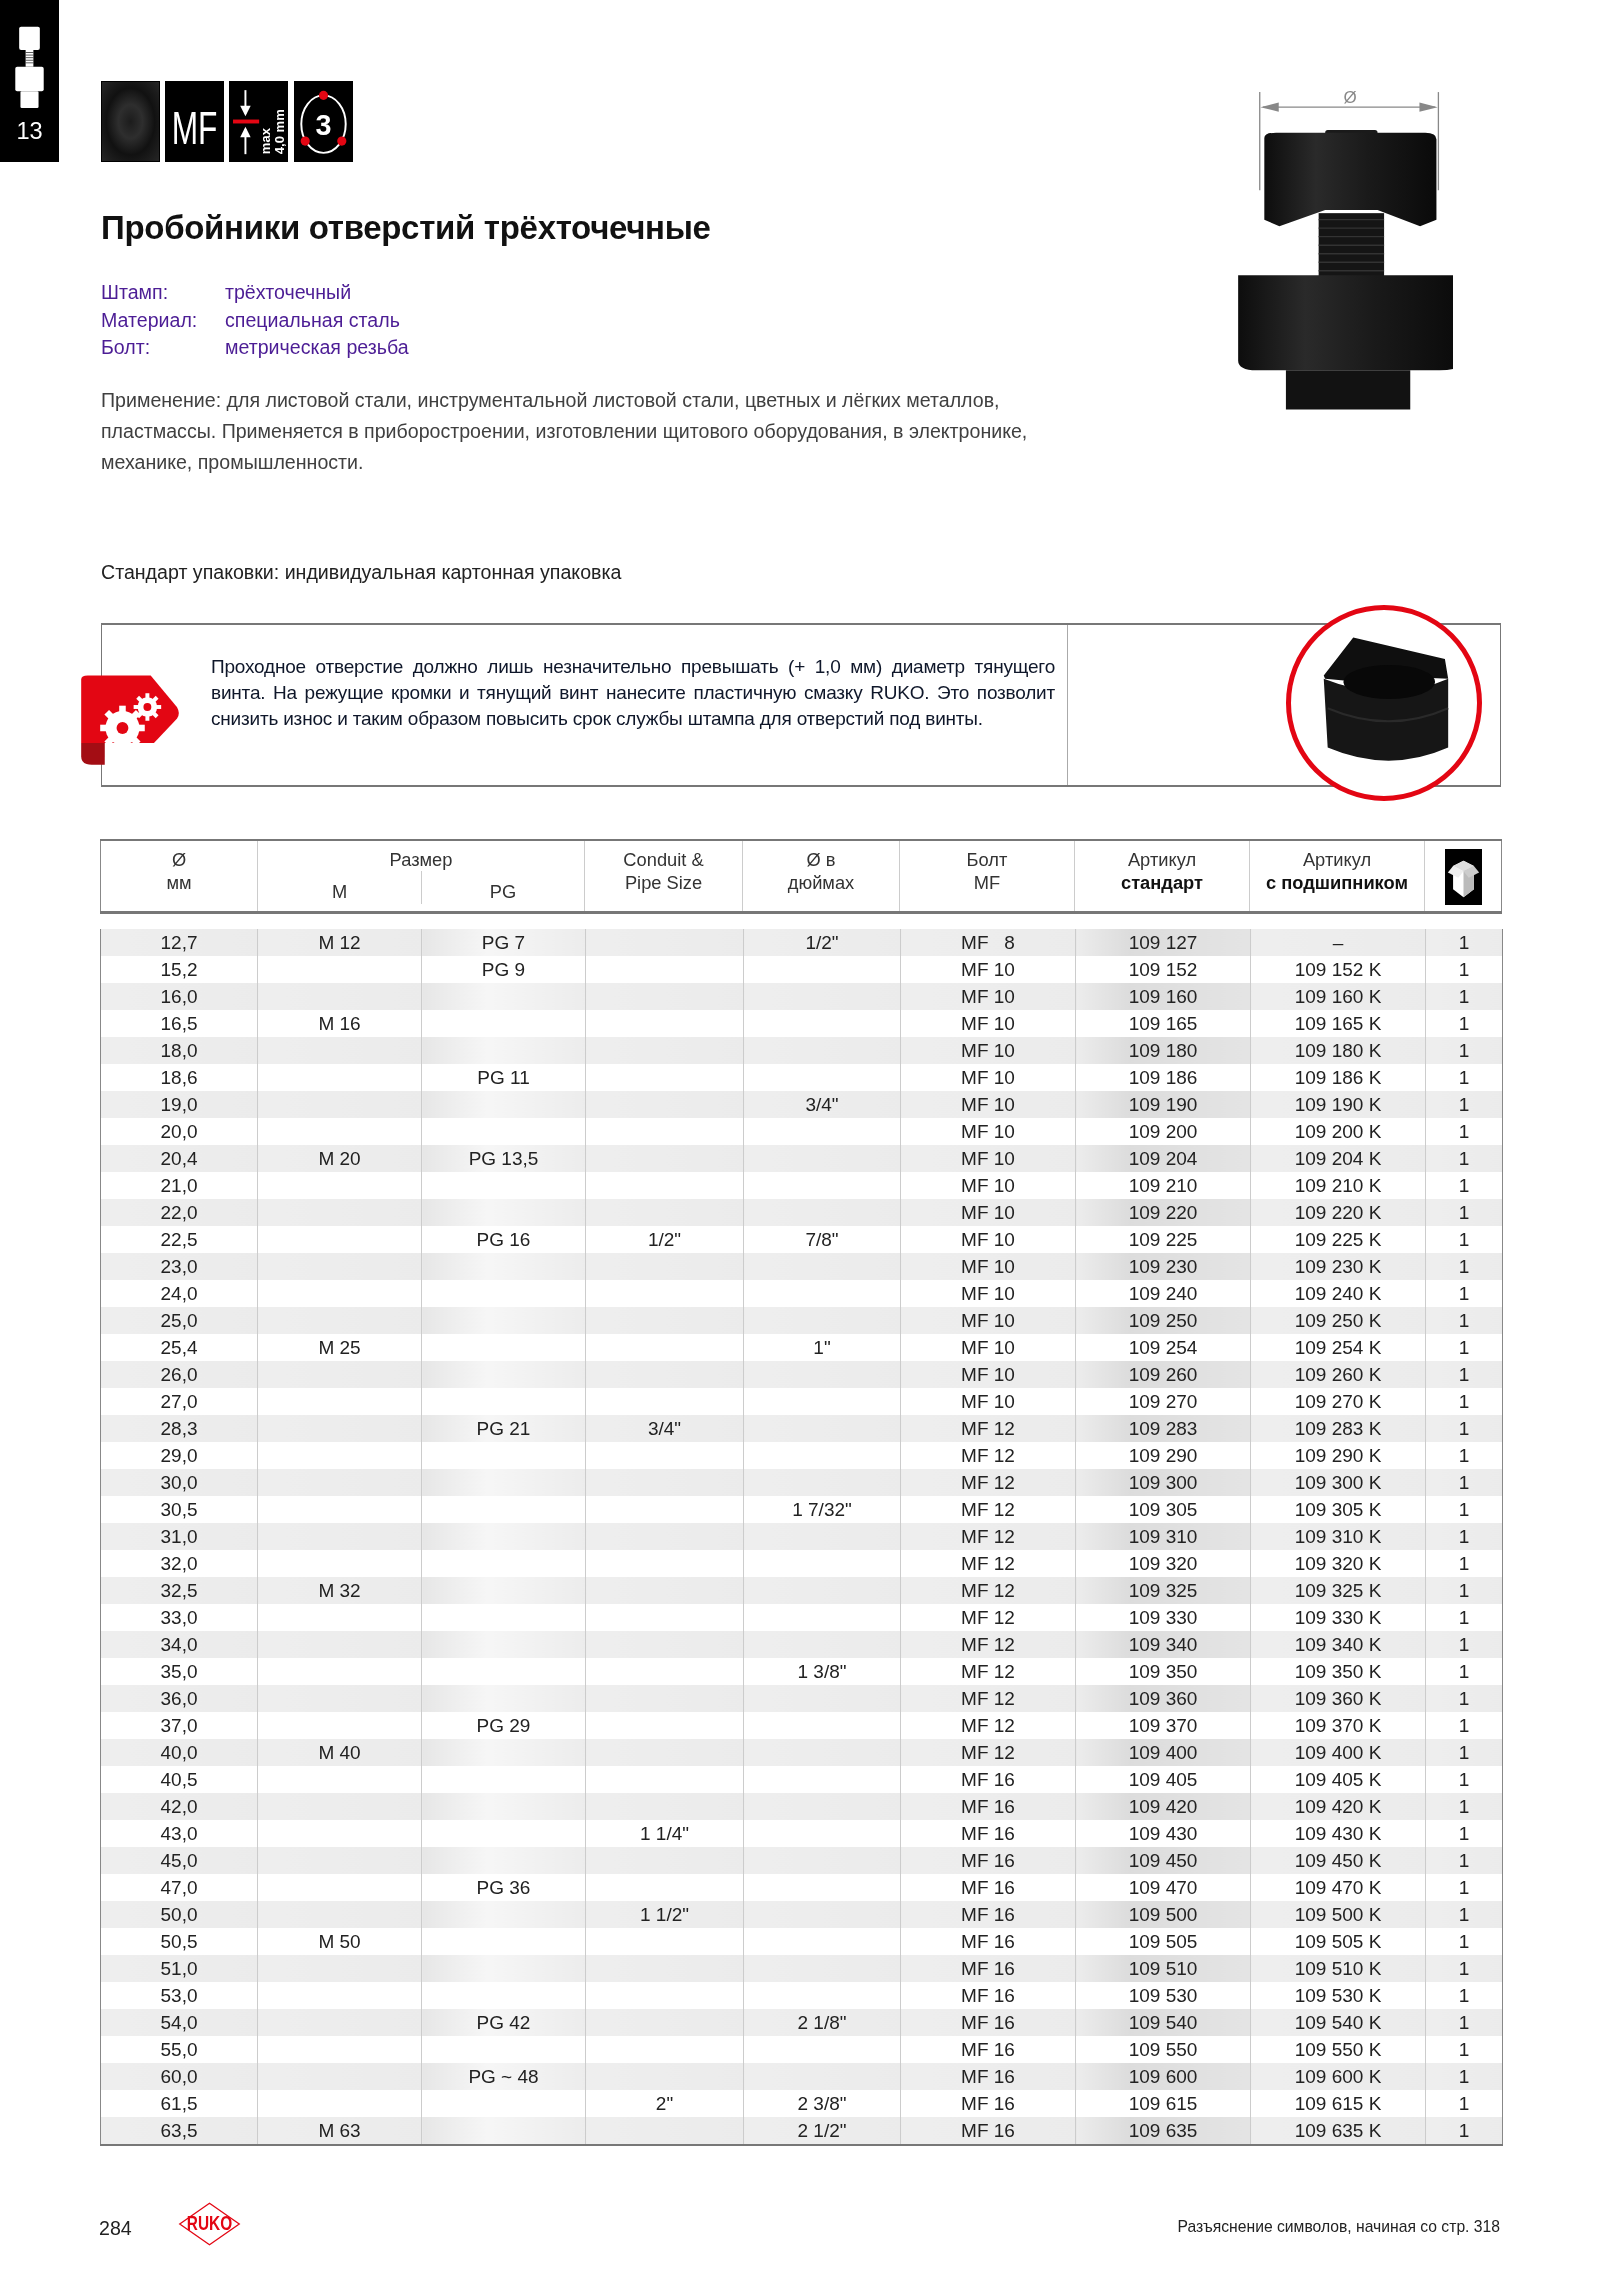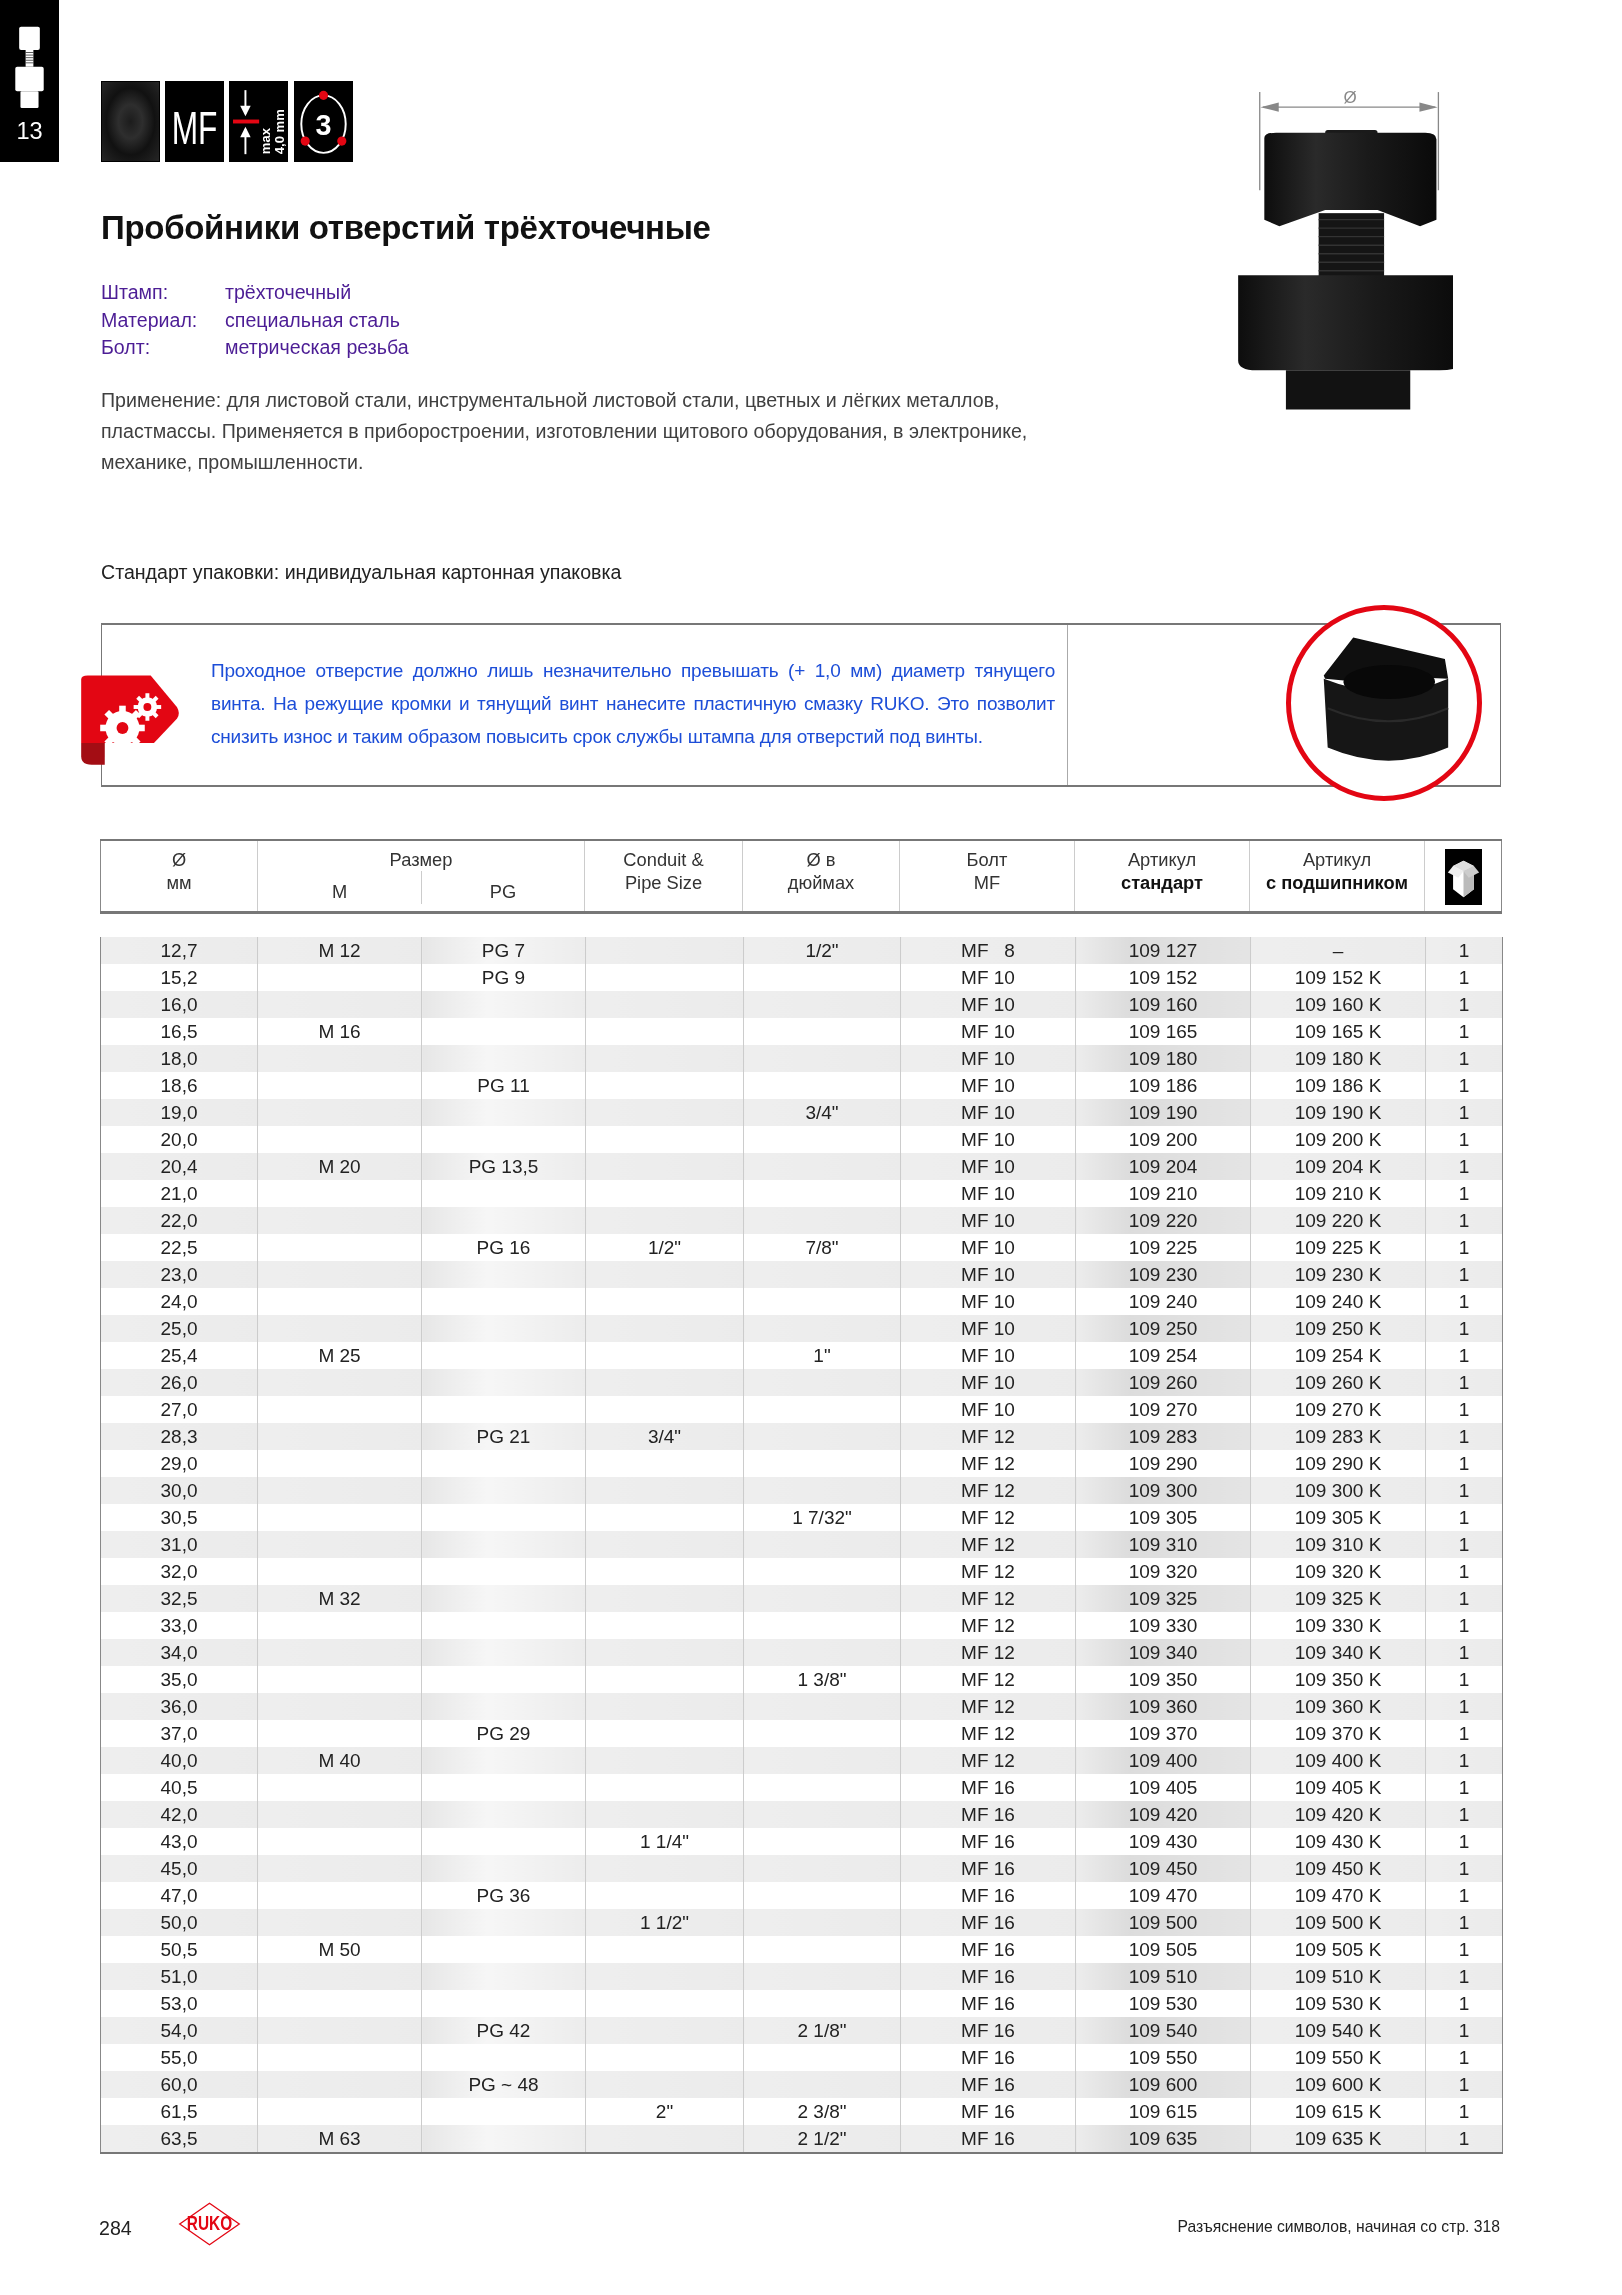--- a/index.html
+++ b/index.html
@@ -26,36 +26,36 @@
 
   .application { position: absolute; left: 101px; top: 385px; width: 942px; font-size: 19.6px; line-height: 31px; color: #404040; }
   .packaging { position: absolute; left: 101px; top: 548px; font-size: 19.6px; color: #222; margin-top: 13px; }
 
   
   .product-image { position: absolute; left: 1217px; top: 79px; width: 236px; height: 445px; }
 
   
   .note-box { position: absolute; left: 101px; top: 623px; width: 1400px; height: 164px; border-top: 2px solid #777; border-bottom: 2px solid #777; border-left: 1.3px solid #777; border-right: 1.3px solid #777; }
   .note-divider { position: absolute; left: 965px; top: 0; width: 1.3px; height: 100%; background: #aaa; }
-  .note-text { position: absolute; left: 109px; top: 29.4px; width: 844px; font-size: 19px; line-height: 33px; text-align: justify; color: #1d4ed8; letter-spacing: -0.2px; }
+  .note-text { position: absolute; left: 109px; top: 29.4px; width: 844px; font-size: 19px; line-height: 26px; text-align: justify; color: #0f172a; letter-spacing: -0.2px; }
   .gear-badge { position: absolute; left: 72px; top: 648px; width: 118px; height: 118px; }
   .die-circle { position: absolute; left: 1286px; top: 605px; width: 196px; height: 196px; border: 5.2px solid #e30613; border-radius: 50%; background: #fff; overflow: hidden; }
 
   
   .table-wrap { position: absolute; left: 100px; top: 839px; width: 1402px; }
   table { border-collapse: collapse; width: 1402px; table-layout: fixed; }
   thead th { font-weight: normal; font-size: 18.3px; color: #333; vertical-align: top; line-height: 23.6px; border-left: 0.7px solid #ccc; }
   thead th:first-child { border-left: none; }
   .hdr-table { border-top: 2.6px solid #777; border-bottom: 3.3px solid #777; border-left: 1.3px solid #888; border-right: 1.3px solid #888; }
   .hdr-table th { height: 72px; padding-top: 6.5px; }
   .sub-m, .sub-pg { display: inline-block; width: 50%; text-align: center; padding-top: 9.2px; }
   .sub-pg { border-left: 0.7px solid #ccc; }
   .bold { font-weight: bold; color: #111; }
 
-  .body-table { margin-top: 23px; border-left: 1.3px solid #888; border-right: 1.3px solid #888; border-bottom: 2.6px solid #777; }
+  .body-table { margin-top: 15px; border-left: 1.3px solid #888; border-right: 1.3px solid #888; border-bottom: 2.6px solid #777; }
   .body-table td { height: 27px; font-size: 19px; text-align: center; color: #222; border-left: 0.7px solid #ccc; padding: 0; line-height: 27px; white-space: pre; }
   .body-table td:first-child { border-left: none; }
   .body-table tr:nth-child(odd) td { background: linear-gradient(90deg, #eeeeee 0%, #ebebeb 100%); }
   .body-table tr:nth-child(odd) td.grad { background: linear-gradient(90deg, #e6e6e6 0%, #f6f6f6 40%, #ececec 100%); }
   .body-table tr:nth-child(odd) td.art { background: linear-gradient(90deg, #ececec 0%, #dcdcdc 30%, #e4e4e4 100%); }
   .body-table tr:nth-child(even) td { background: #fff; }
 
   .box-icon { display: inline-block; width: 37px; height: 56px; background: #000; margin-top: 1.3px; }
 
   

